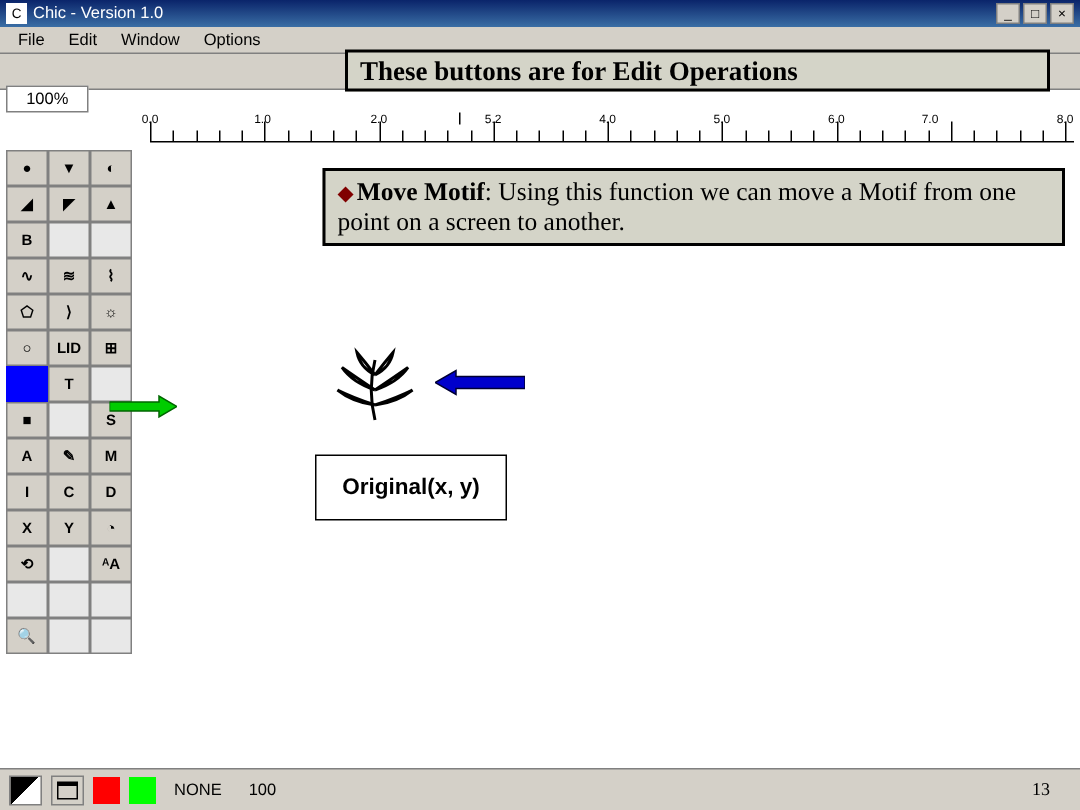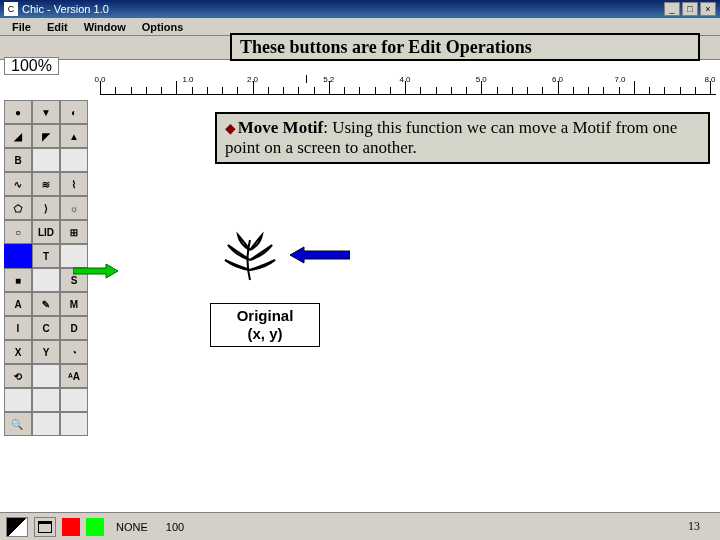--- a/index.html
+++ b/index.html
@@ -4,25 +4,25 @@
 <style>
 * { box-sizing: border-box; margin: 0; padding: 0; }
 body { font-family: Arial, sans-serif; font-size: 11px; width: 720px; height: 540px; background: #fff; overflow: hidden; position: relative; }
 
 .titlebar { height: 18px; background: linear-gradient(#0a246a, #3a6ea5); color: #fff; display: flex; align-items: center; padding: 0 4px; font-size: 11px; }
 .titlebar .icon { width: 14px; height: 14px; background: #fff; margin-right: 4px; display: flex; align-items: center; justify-content: center; font-size: 9px; color: #000; }
 .titlebar .spacer { flex: 1; }
 .titlebar .winbtn { width: 16px; height: 14px; background: #d4d0c8; border: 1px solid #808080; margin-left: 2px; display: flex; align-items: center; justify-content: center; color: #000; font-size: 9px; cursor: pointer; }
 
 .menubar { height: 18px; background: #d4d0c8; border-bottom: 1px solid #808080; display: flex; align-items: center; padding: 0 4px; font-size: 11px; }
-.menubar .menuitem { padding: 0 8px; cursor: pointer; font-weight: bold; }
+.menubar .menuitem { padding: 0 8px; cursor: pointer; }
 
 .toolbar { height: 24px; background: #d4d0c8; border-bottom: 1px solid #808080; display: flex; align-items: center; gap: 6px; padding: 0 4px; }
 .toolbar .fileinput { width: 140px; height: 18px; border: 1px solid #808080; background: #fff; padding: 0 4px; font-size: 11px; }
-.toolbar .zoombox { width: 55px; height: 18px; border: 1px solid #808080; background: #fff; display: flex; align-items: center; justify-content: center; font-size: 16px; margin-top: 36px; }
+.toolbar .zoombox { width: 55px; height: 18px; border: 1px solid #808080; background: #fff; display: flex; align-items: center; justify-content: center; font-size: 11px; margin-top: 36px; }
 
 .annot-box1 { position: absolute; top: 33px; left: 230px; width: 470px; height: 28px; border: 2px solid #000; background: #d4d4c8; display: flex; align-items: center; padding: 0 8px; font-family: 'Times New Roman', serif; font-size: 18px; font-weight: bold; }
 
 .ruler-area { position: absolute; top: 75px; left: 100px; right: 4px; height: 20px; background: #fff; }
 .ruler { position: relative; height: 20px; border-bottom: 1px solid #000; }
 .ruler .tick { position: absolute; top: 12px; bottom: 0; width: 1px; background: #000; }
 .ruler .tick.major { top: 6px; }
 .ruler .ticklabel { position: absolute; top: 0; font-size: 8px; transform: translateX(-50%); }
 .ruler-marker { position: absolute; top: 0; width: 1px; height: 8px; background: #000; }
 
@@ -32,21 +32,21 @@
 .palette .pbtn.sel { border: 1px solid #0000ff; }
 
 .annot-box2 { position: absolute; top: 112px; left: 215px; width: 495px; border: 2px solid #000; background: #d4d4c8; padding: 4px 8px; font-family: 'Times New Roman', serif; font-size: 17px; }
 .annot-box2 .bullet { color: #800000; font-size: 14px; margin-right: 2px; }
 .annot-box2 .under { }
 
 .motif { position: absolute; top: 230px; left: 210px; }
 .blue-arrow { position: absolute; top: 245px; left: 290px; }
 .green-arrow { position: absolute; top: 263px; left: 73px; }
 
-.orig-box { position: absolute; top: 303px; left: 210px; width: 110px; height: 44px; border: 1px solid #000; display: flex; flex-direction: column; align-items: center; justify-content: center; font-family: Arial, sans-serif; font-size: 15px; font-weight: bold; line-height: 1.2; }
+.orig-box { position: absolute; top: 303px; left: 210px; width: 128px; height: 44px; border: 1px solid #000; display: flex; align-items: center; justify-content: center; font-family: Arial, sans-serif; font-size: 15px; font-weight: bold; line-height: 1.2; }
 
 .statusbar { position: absolute; bottom: 0; left: 0; right: 0; height: 28px; background: #d4d0c8; border-top: 1px solid #808080; display: flex; align-items: center; padding: 0 6px; gap: 6px; }
 .statusbar .sbtn { width: 22px; height: 20px; border: 1px solid #808080; background: #d4d0c8; }
 .statusbar .swatch { width: 18px; height: 18px; }
 .statusbar .val { font-size: 11px; padding: 0 6px; }
 .statusbar .spacer { flex: 1; }
 .statusbar .slidenum { font-size: 12px; font-family: 'Times New Roman', serif; padding-right: 14px; }
 </style>
 </head>
 <body>
@@ -76,21 +76,21 @@
 </div>
 
 <div class="ruler-area">
   <div class="ruler" id="ruler">
       <div class="ticklabel" style="left: 0px;">0.0</div>
       <div class="tick major" style="left: 0px;"></div>
       <div class="tick" style="left: 15.25px;"></div>
       <div class="tick" style="left: 30.5px;"></div>
       <div class="tick" style="left: 45.75px;"></div>
       <div class="tick" style="left: 61px;"></div>
-      <div class="ticklabel" style="left: 88px;">1.0</div>
+      <div class="ticklabel" style="left: 75px;">1.0</div>
       <div class="tick major" style="left: 76.25px;"></div>
       <div class="tick" style="left: 91.5px;"></div>
       <div class="tick" style="left: 106.75px;"></div>
       <div class="tick" style="left: 122px;"></div>
       <div class="tick" style="left: 137.25px;"></div>
       <div class="ticklabel" style="left: 152.5px;">2.0</div>
       <div class="tick major" style="left: 152.5px;"></div>
       <div class="tick" style="left: 167.75px;"></div>
       <div class="tick" style="left: 183px;"></div>
       <div class="tick" style="left: 198.25px;"></div>

